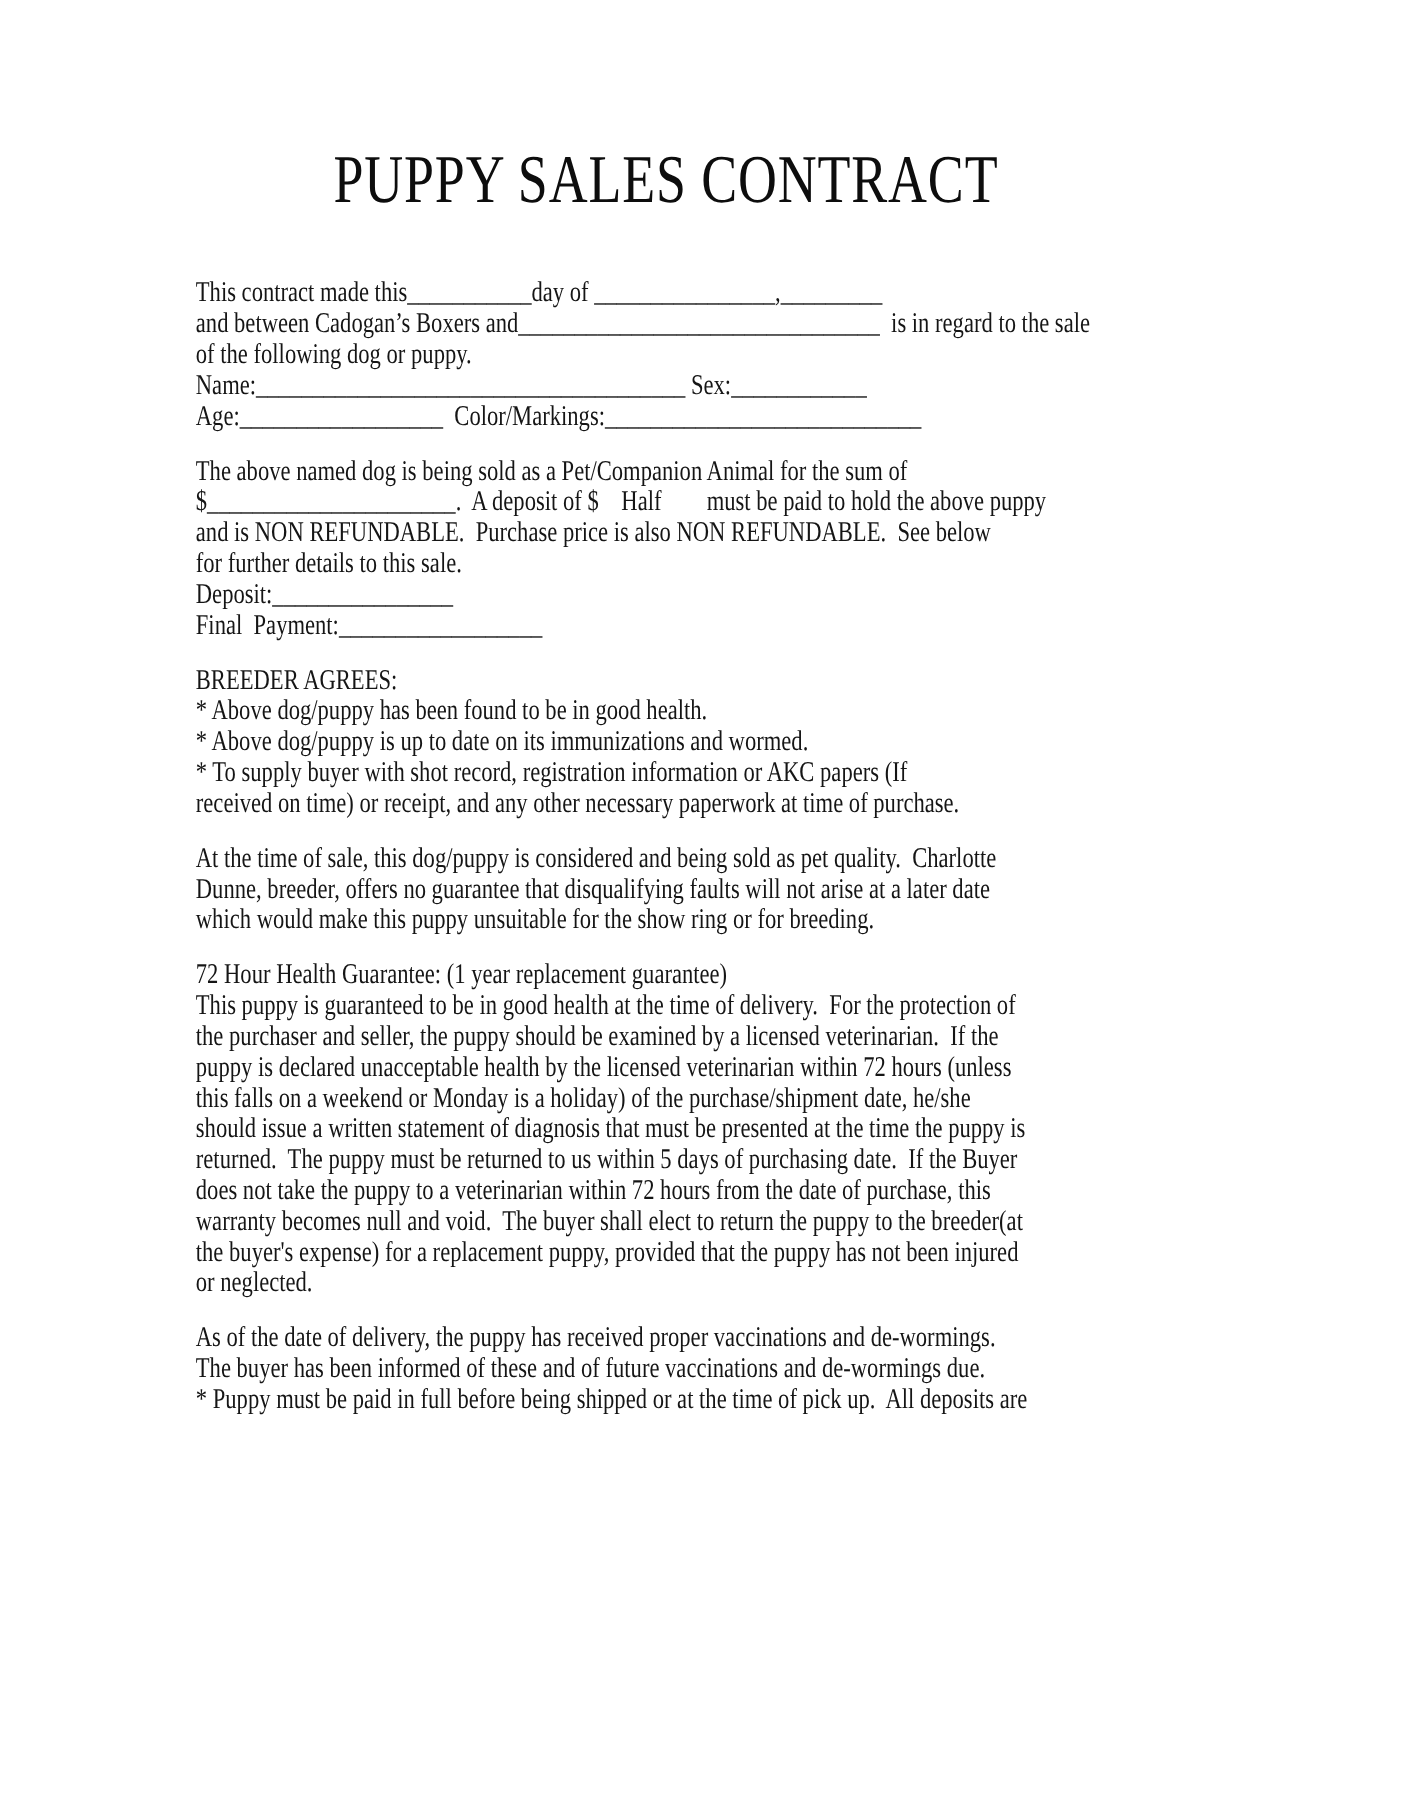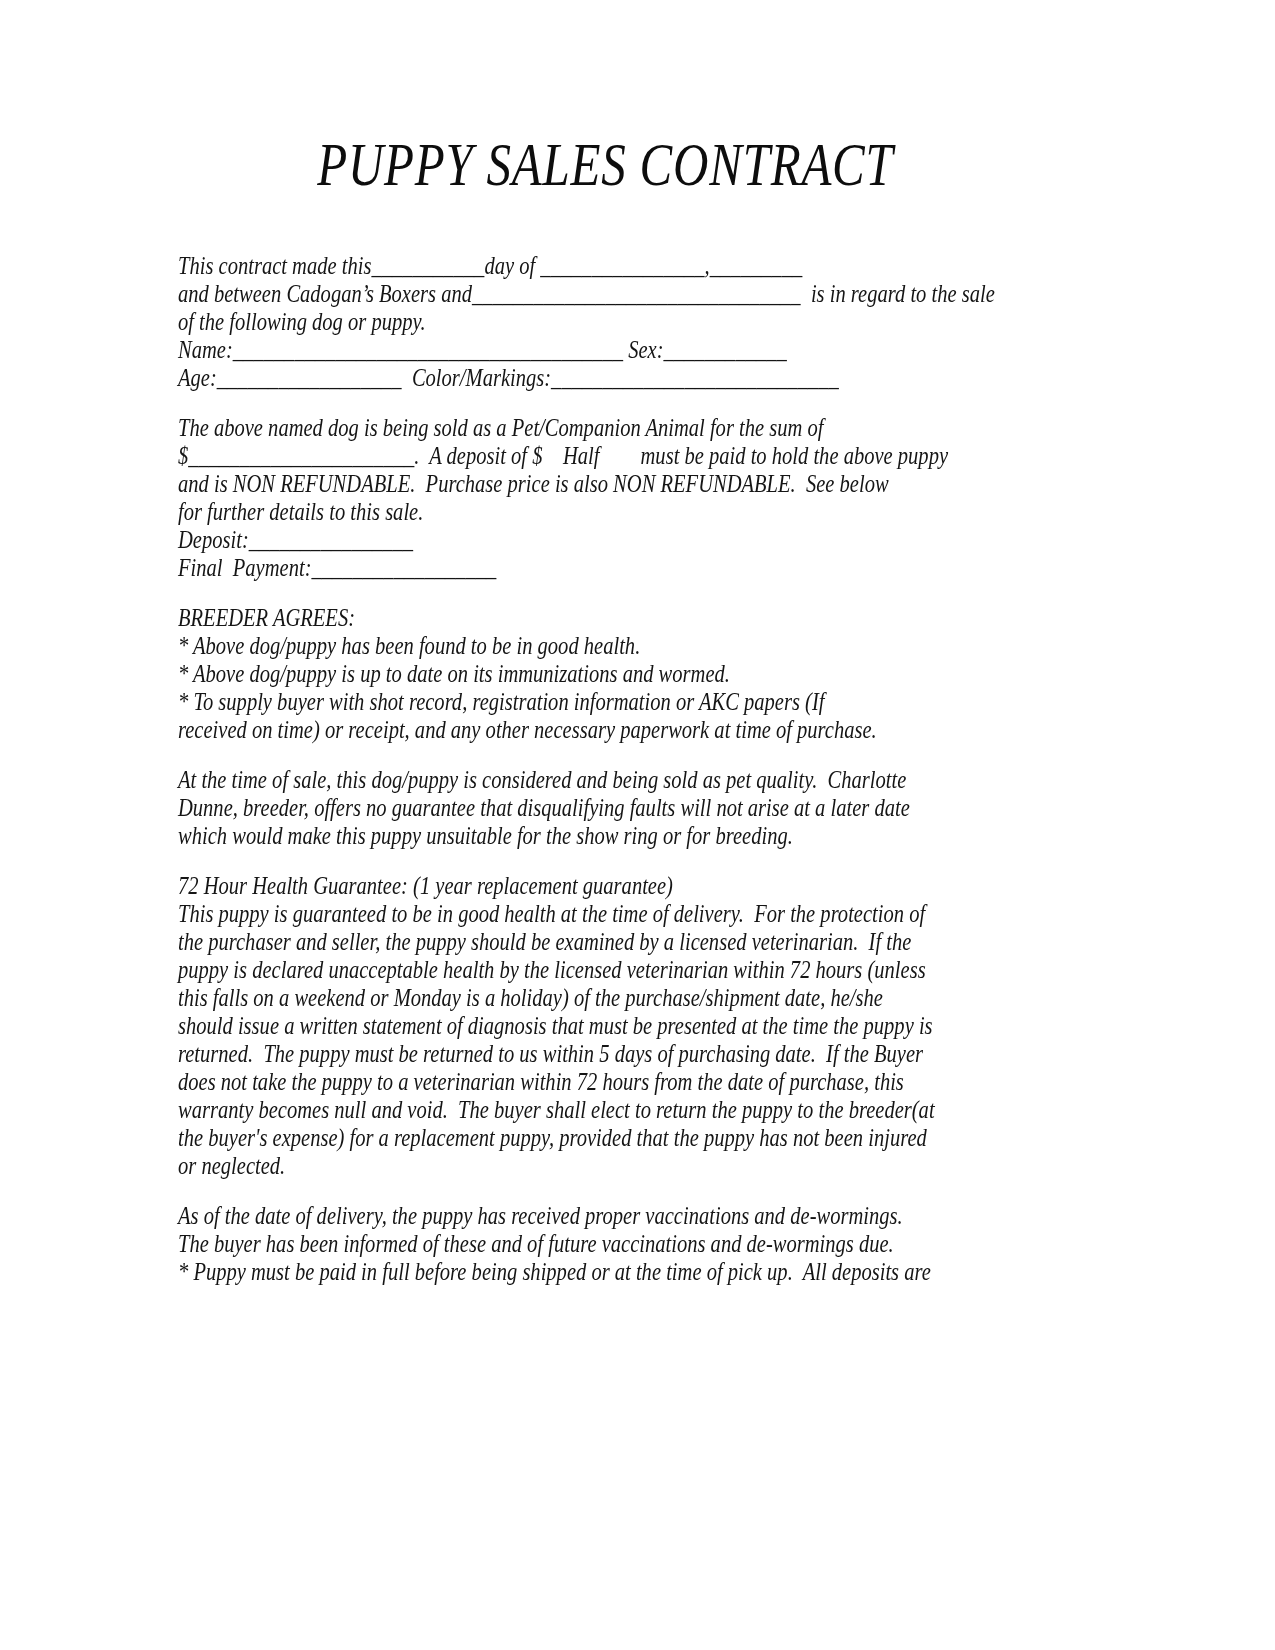--- a/index.html
+++ b/index.html
@@ -6,21 +6,20 @@
   html, body {
     background: #ffffff;
     font-family: "Liberation Serif", "DejaVu Serif", serif;
   }
   .page {
     position: relative;
     width: 1275px;
     height: 1288px;
     background: #ffffff;
     overflow: hidden;
-    font-style: italic;
   }
   .content {
     position: absolute;
     left: 178px;
     top: 130px;
     width: 1082px;
     transform: scaleX(0.79);
     transform-origin: 0 0;
     color: #111111;
   }

